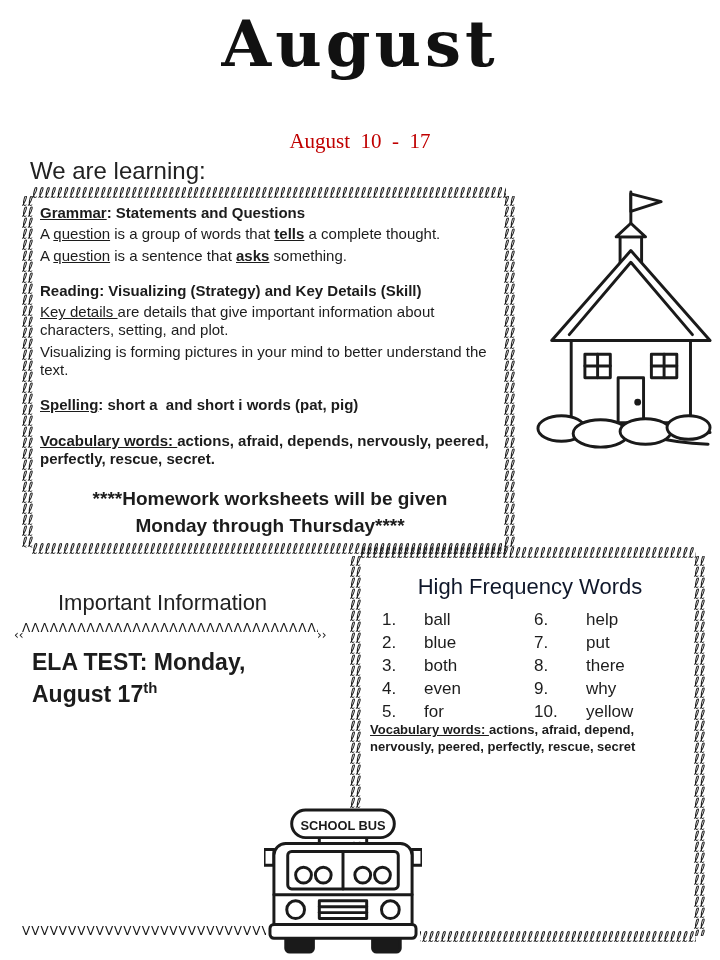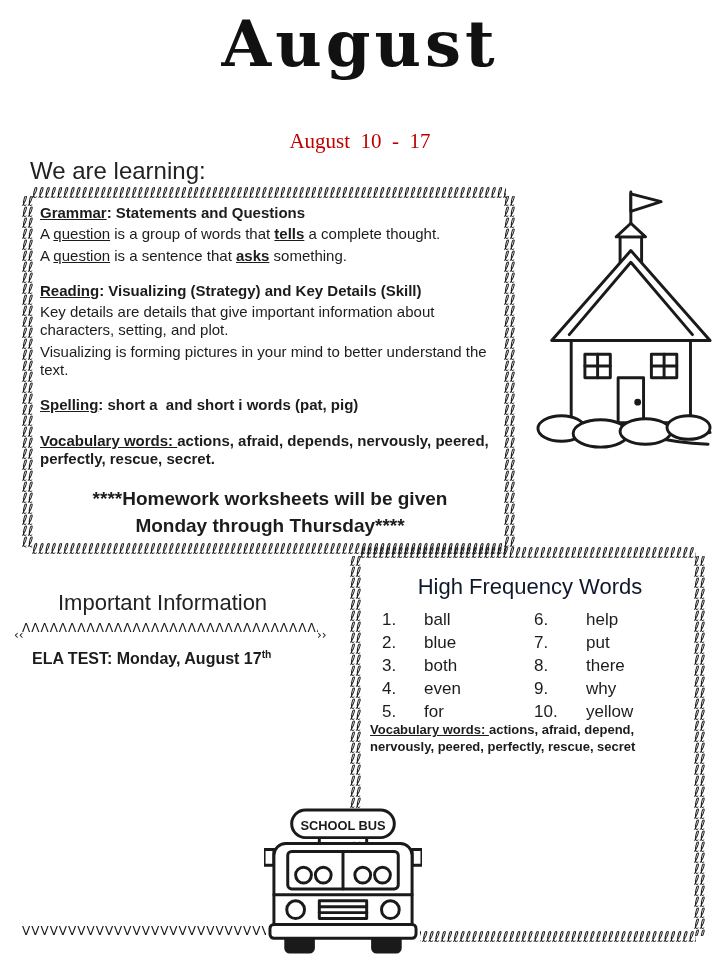--- a/index.html
+++ b/index.html
@@ -45,21 +45,21 @@
                    font-size:15px; line-height:1.22; }
   .content p { margin:0 0 3px 0; white-space:pre-wrap; }
   .gap { margin-top:17px !important; }
   .homework { margin-top:18px; text-align:center; font-size:19px; font-weight:700;
               line-height:1.4; padding:0 26px; }
 
   .imp-head { position:absolute; left:58px; top:590px; font-size:22px; color:#222; }
 
   .box2 { left:14px; top:622px; width:312px; height:316px; }
   .box2 .content { position:absolute; top:26px; bottom:18px; left:18px; right:16px; }
-  .ela { font-size:16px; font-weight:700; line-height:1.3; }
+  .ela { font-size:23px; font-weight:700; line-height:1.3; }
 
   .box3 { left:350px; top:546px; width:356px; height:400px; }
   .box3 .content { position:absolute; top:16px; bottom:14px; left:20px; right:16px; }
   .hfw-title { text-align:center; font-size:22px; margin:12px 0 10px 0; color:#0f172a; }
   .hfw-grid { display:grid; grid-template-columns:42px 110px 52px auto;
               row-gap:3px; font-size:17px; padding-left:12px; }
   .vocab { margin-top:26px; font-size:13px; line-height:1.3; }
   .spelling { margin-top:16px; font-size:15px; line-height:1.3; }
   .indent { padding-left:44px; }
 
@@ -79,22 +79,22 @@
 
   <div class="box box1">
     <div class="edge eh etop loops">ℓℓℓℓℓℓℓℓℓℓℓℓℓℓℓℓℓℓℓℓℓℓℓℓℓℓℓℓℓℓℓℓℓℓℓℓℓℓℓℓℓℓℓℓℓℓℓℓℓℓℓℓℓℓℓℓℓℓℓℓℓℓℓℓℓℓℓℓℓℓℓℓℓℓℓℓℓℓℓℓℓℓℓℓℓℓℓℓℓℓℓℓℓℓℓℓℓℓℓℓℓℓℓℓℓℓℓℓℓℓℓℓℓℓℓℓℓℓℓℓℓℓℓℓℓℓℓℓℓℓℓℓℓℓℓℓℓℓℓℓℓℓℓℓℓℓℓℓℓℓℓℓℓℓℓℓℓℓℓℓℓℓℓℓℓℓℓℓℓℓℓℓℓℓℓℓℓℓℓℓℓℓℓℓℓℓℓℓℓℓℓℓℓℓℓℓℓℓℓℓℓℓℓℓℓℓℓℓℓℓℓℓℓℓℓℓℓℓℓℓ</div>
     <div class="edge eh ebottom loops">ℓℓℓℓℓℓℓℓℓℓℓℓℓℓℓℓℓℓℓℓℓℓℓℓℓℓℓℓℓℓℓℓℓℓℓℓℓℓℓℓℓℓℓℓℓℓℓℓℓℓℓℓℓℓℓℓℓℓℓℓℓℓℓℓℓℓℓℓℓℓℓℓℓℓℓℓℓℓℓℓℓℓℓℓℓℓℓℓℓℓℓℓℓℓℓℓℓℓℓℓℓℓℓℓℓℓℓℓℓℓℓℓℓℓℓℓℓℓℓℓℓℓℓℓℓℓℓℓℓℓℓℓℓℓℓℓℓℓℓℓℓℓℓℓℓℓℓℓℓℓℓℓℓℓℓℓℓℓℓℓℓℓℓℓℓℓℓℓℓℓℓℓℓℓℓℓℓℓℓℓℓℓℓℓℓℓℓℓℓℓℓℓℓℓℓℓℓℓℓℓℓℓℓℓℓℓℓℓℓℓℓℓℓℓℓℓℓℓℓℓ</div>
     <div class="edge ev eleft loops">ℓℓℓℓℓℓℓℓℓℓℓℓℓℓℓℓℓℓℓℓℓℓℓℓℓℓℓℓℓℓℓℓℓℓℓℓℓℓℓℓℓℓℓℓℓℓℓℓℓℓℓℓℓℓℓℓℓℓℓℓℓℓℓℓℓℓℓℓℓℓℓℓℓℓℓℓℓℓℓℓℓℓℓℓℓℓℓℓℓℓℓℓℓℓℓℓℓℓℓℓℓℓℓℓℓℓℓℓℓℓℓℓℓℓℓℓℓℓℓℓℓℓℓℓℓℓℓℓℓℓℓℓℓℓℓℓℓℓℓℓℓℓℓℓℓℓℓℓℓℓℓℓℓℓℓℓℓℓℓℓℓℓℓℓℓℓℓℓℓℓℓℓℓℓℓℓℓℓℓℓℓℓℓℓℓℓℓℓℓℓℓℓℓℓℓℓℓℓℓℓℓℓℓℓℓℓℓℓℓℓℓℓℓℓℓℓℓℓℓℓ</div>
     <div class="edge ev eright loops">ℓℓℓℓℓℓℓℓℓℓℓℓℓℓℓℓℓℓℓℓℓℓℓℓℓℓℓℓℓℓℓℓℓℓℓℓℓℓℓℓℓℓℓℓℓℓℓℓℓℓℓℓℓℓℓℓℓℓℓℓℓℓℓℓℓℓℓℓℓℓℓℓℓℓℓℓℓℓℓℓℓℓℓℓℓℓℓℓℓℓℓℓℓℓℓℓℓℓℓℓℓℓℓℓℓℓℓℓℓℓℓℓℓℓℓℓℓℓℓℓℓℓℓℓℓℓℓℓℓℓℓℓℓℓℓℓℓℓℓℓℓℓℓℓℓℓℓℓℓℓℓℓℓℓℓℓℓℓℓℓℓℓℓℓℓℓℓℓℓℓℓℓℓℓℓℓℓℓℓℓℓℓℓℓℓℓℓℓℓℓℓℓℓℓℓℓℓℓℓℓℓℓℓℓℓℓℓℓℓℓℓℓℓℓℓℓℓℓℓℓ</div>
     <div class="content">
       <p><span style="font-weight: 700; text-decoration: underline;">Grammar</span><span style="font-weight: 700;">: Statements and Questions</span></p>
       <p><span>A </span><span style="text-decoration: underline;">question</span><span> is a group of words that </span><span style="font-weight: 700; text-decoration: underline;">tells</span><span> a complete thought.</span></p>
       <p><span>A </span><span style="text-decoration: underline;">question</span><span> is a sentence that </span><span style="font-weight: 700; text-decoration: underline;">asks</span><span> something.</span></p>
-      <p class="gap"><span style="font-weight: 700; text-decoration: underline; text-align: center;">Reading</span><span style="font-weight: 700;">: Visualizing (Strategy) and Key Details (Skill)</span></p>
-      <p><span style="">Key details </span><span>are details that give important information about characters, setting, and plot.</span></p>
+      <p class="gap"><span style="font-weight: 700;  text-align: center;">Reading</span><span style="font-weight: 700;">: Visualizing (Strategy) and Key Details (Skill)</span></p>
+      <p><span style="text-decoration: underline;">Key details </span><span>are details that give important information about characters, setting, and plot.</span></p>
       <p><span style=" text-align: center;">Visualizing</span><span> is forming pictures in your mind to better understand the text.</span></p>
       <p class="gap"><span style="font-weight: 700; text-decoration: underline;">Spelling</span><span style="font-weight: 700;">: short a  and short i words (pat, pig)</span></p>
       <p class="gap"><span style="font-weight: 700; text-decoration: underline;">Vocabulary words: </span><span style="font-weight: 700;">actions, afraid, depends, nervously, peered, perfectly, rescue, secret.</span></p>
       <div class="homework">****Homework worksheets will be given Monday through Thursday****</div>
     </div>
   </div>
 
   <svg class="schoolhouse" viewBox="0 0 180 270">
     <g fill="#ffffff" stroke="#1a1a1a" stroke-width="3" stroke-linejoin="round" stroke-linecap="round">
       <line x1="97" y1="4" x2="97" y2="50"></line>

